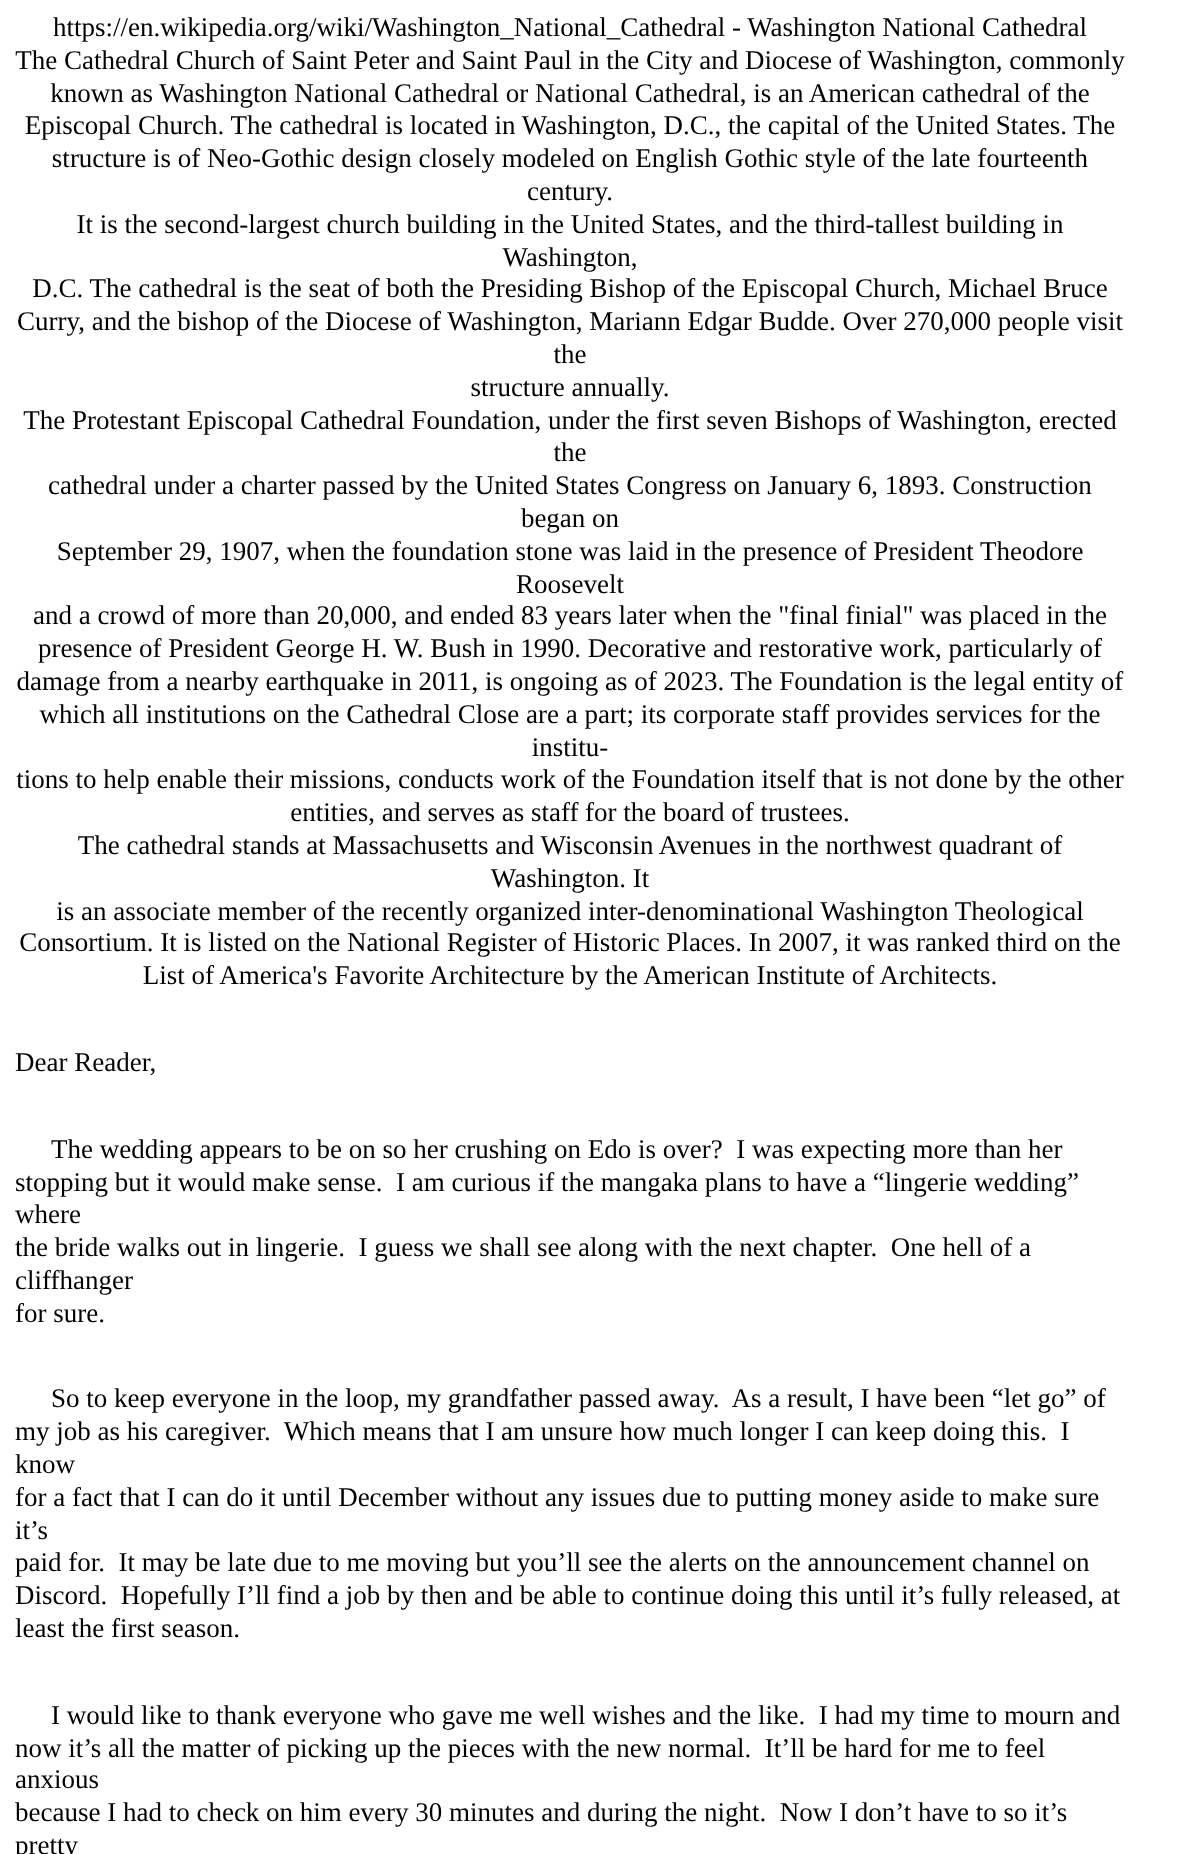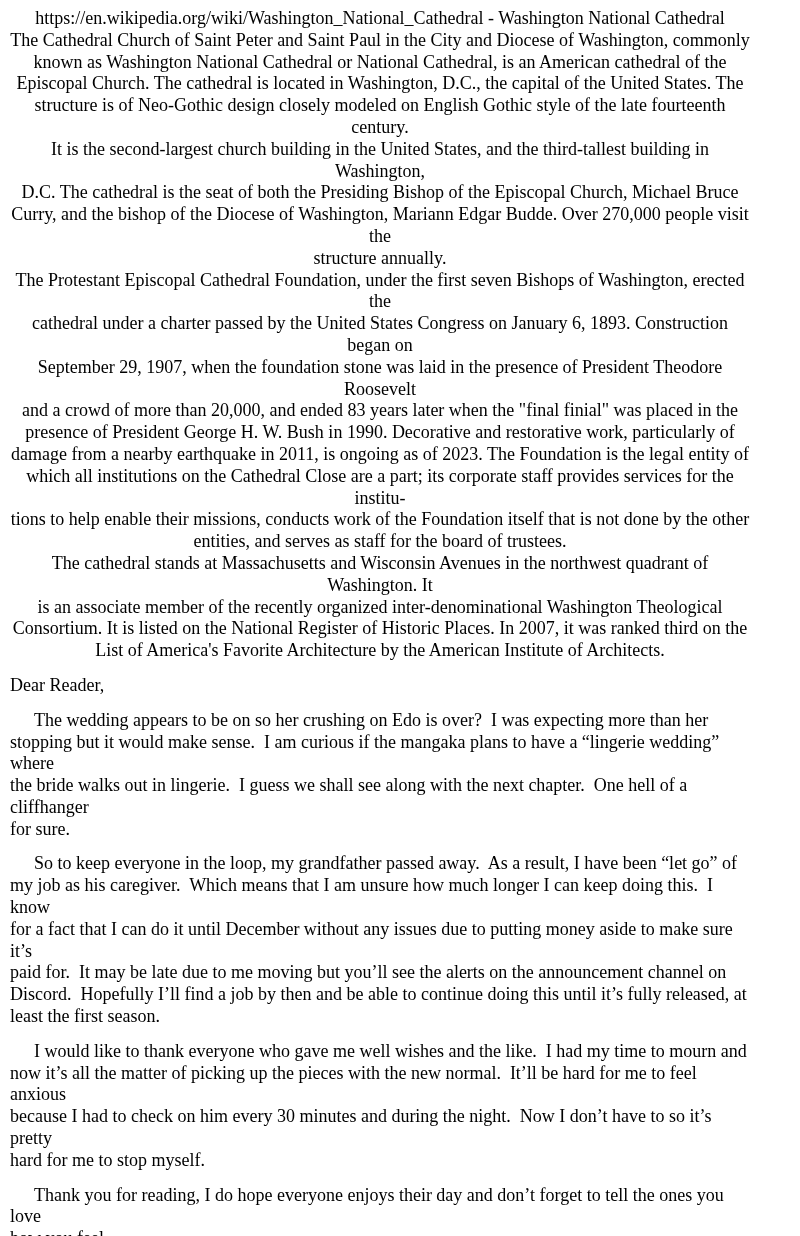--- a/index.html
+++ b/index.html
@@ -30,21 +30,21 @@
   .centered {
     text-align: center;
   }
   .left {
     text-align: left;
   }
   .indent-first {
     text-indent: 24px;
   }
   .gap-above {
-    margin-top: 13px;
+    margin-top: 36px;
     font-family: Liberation Serif, serif;
   }
 </style>
 </head>
 <body>
 
 <div class="page">
 
   <div class="txt centered">https://en.wikipedia.org/wiki/Washington_National_Cathedral - Washington National Cathedral</div>
 

